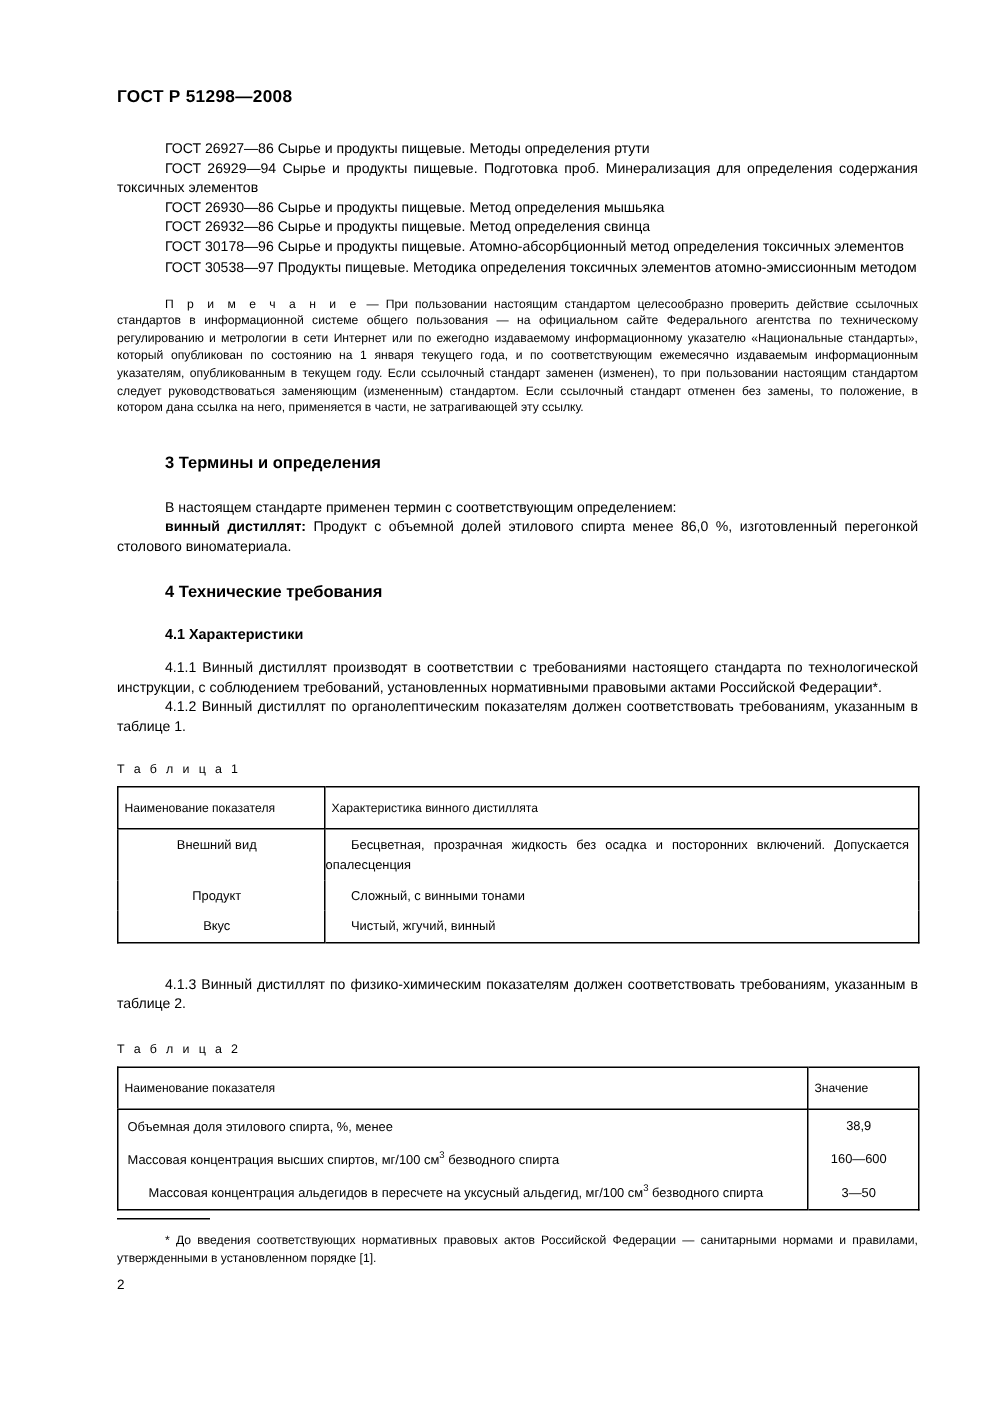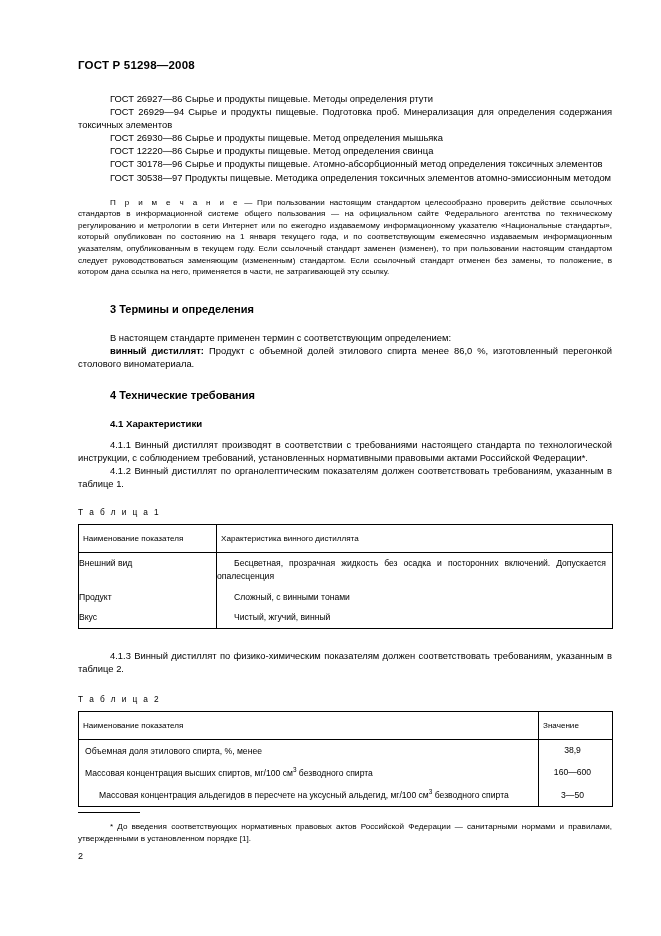--- a/index.html
+++ b/index.html
@@ -127,20 +127,21 @@
   table.gost tbody td.divider {
     border-right: 1.2px solid #000;
   }
   table.gost tbody td {
     font-size: 8.6px;
     line-height: 12.6px;
     padding: 4px 6px 4px 0px;
   }
   td.cell-name {
     padding-left: 18px;
+    text-align: center;
   }
   td.cell-val {
     padding-left: 14px;
     padding-right: 6px;
     text-align: justify;
   }
   td.cell-val .ind { display: inline-block; width: 17px; }
   td.cell-num {
     text-align: center;
     font-size: 8.6px;
@@ -192,21 +193,21 @@
 <div class="page">
 
   <div class="running-head">ГОСТ Р 51298—2008</div>
 
   <div class="content">
 
     <div class="gost-list">
       <p>ГОСТ  26927—86 Сырье и продукты пищевые. Методы определения ртути</p>
       <p>ГОСТ  26929—94 Сырье и продукты пищевые. Подготовка проб. Минерализация для определения содержания токсичных элементов</p>
       <p>ГОСТ  26930—86 Сырье и продукты пищевые. Метод определения мышьяка</p>
-      <p>ГОСТ  12220—86 Сырье и продукты пищевые. Метод определения свинца</p>
+      <p>ГОСТ  26932—86 Сырье и продукты пищевые. Метод определения свинца</p>
       <p>ГОСТ  30178—96 Сырье и продукты пищевые. Атомно-абсорбционный метод определения токсичных элементов</p>
       <p>ГОСТ  30538—97  Продукты  пищевые.  Методика  определения  токсичных  элементов  атомно-эмиссионным методом</p>
     </div>
 
     <div class="note"><span class="note-label">П р и м е ч а н и е</span><span> — При пользовании настоящим стандартом целесообразно проверить действие ссылочных стандартов в информационной системе общего пользования — на официальном сайте Федерального агентства по техническому регулированию и метрологии в сети Интернет или по ежегодно издаваемому информационному указателю «Национальные стандарты», который опубликован по состоянию на 1 января текущего года, и по соответствующим ежемесячно издаваемым информационным указателям, опубликованным в текущем году. Если ссылочный стандарт заменен (изменен), то при пользовании настоящим стандартом следует руководствоваться заменяющим (измененным) стандартом. Если ссылочный стандарт отменен без замены, то положение, в котором дана ссылка на него, применяется в части, не затрагивающей эту ссылку.</span></div>
 
     <div class="sp-24"></div>
     <h2 class="sec">3  Термины и определения</h2>
     <div class="sp-14"></div>
     <p>В настоящем стандарте применен термин с соответствующим определением:</p>

